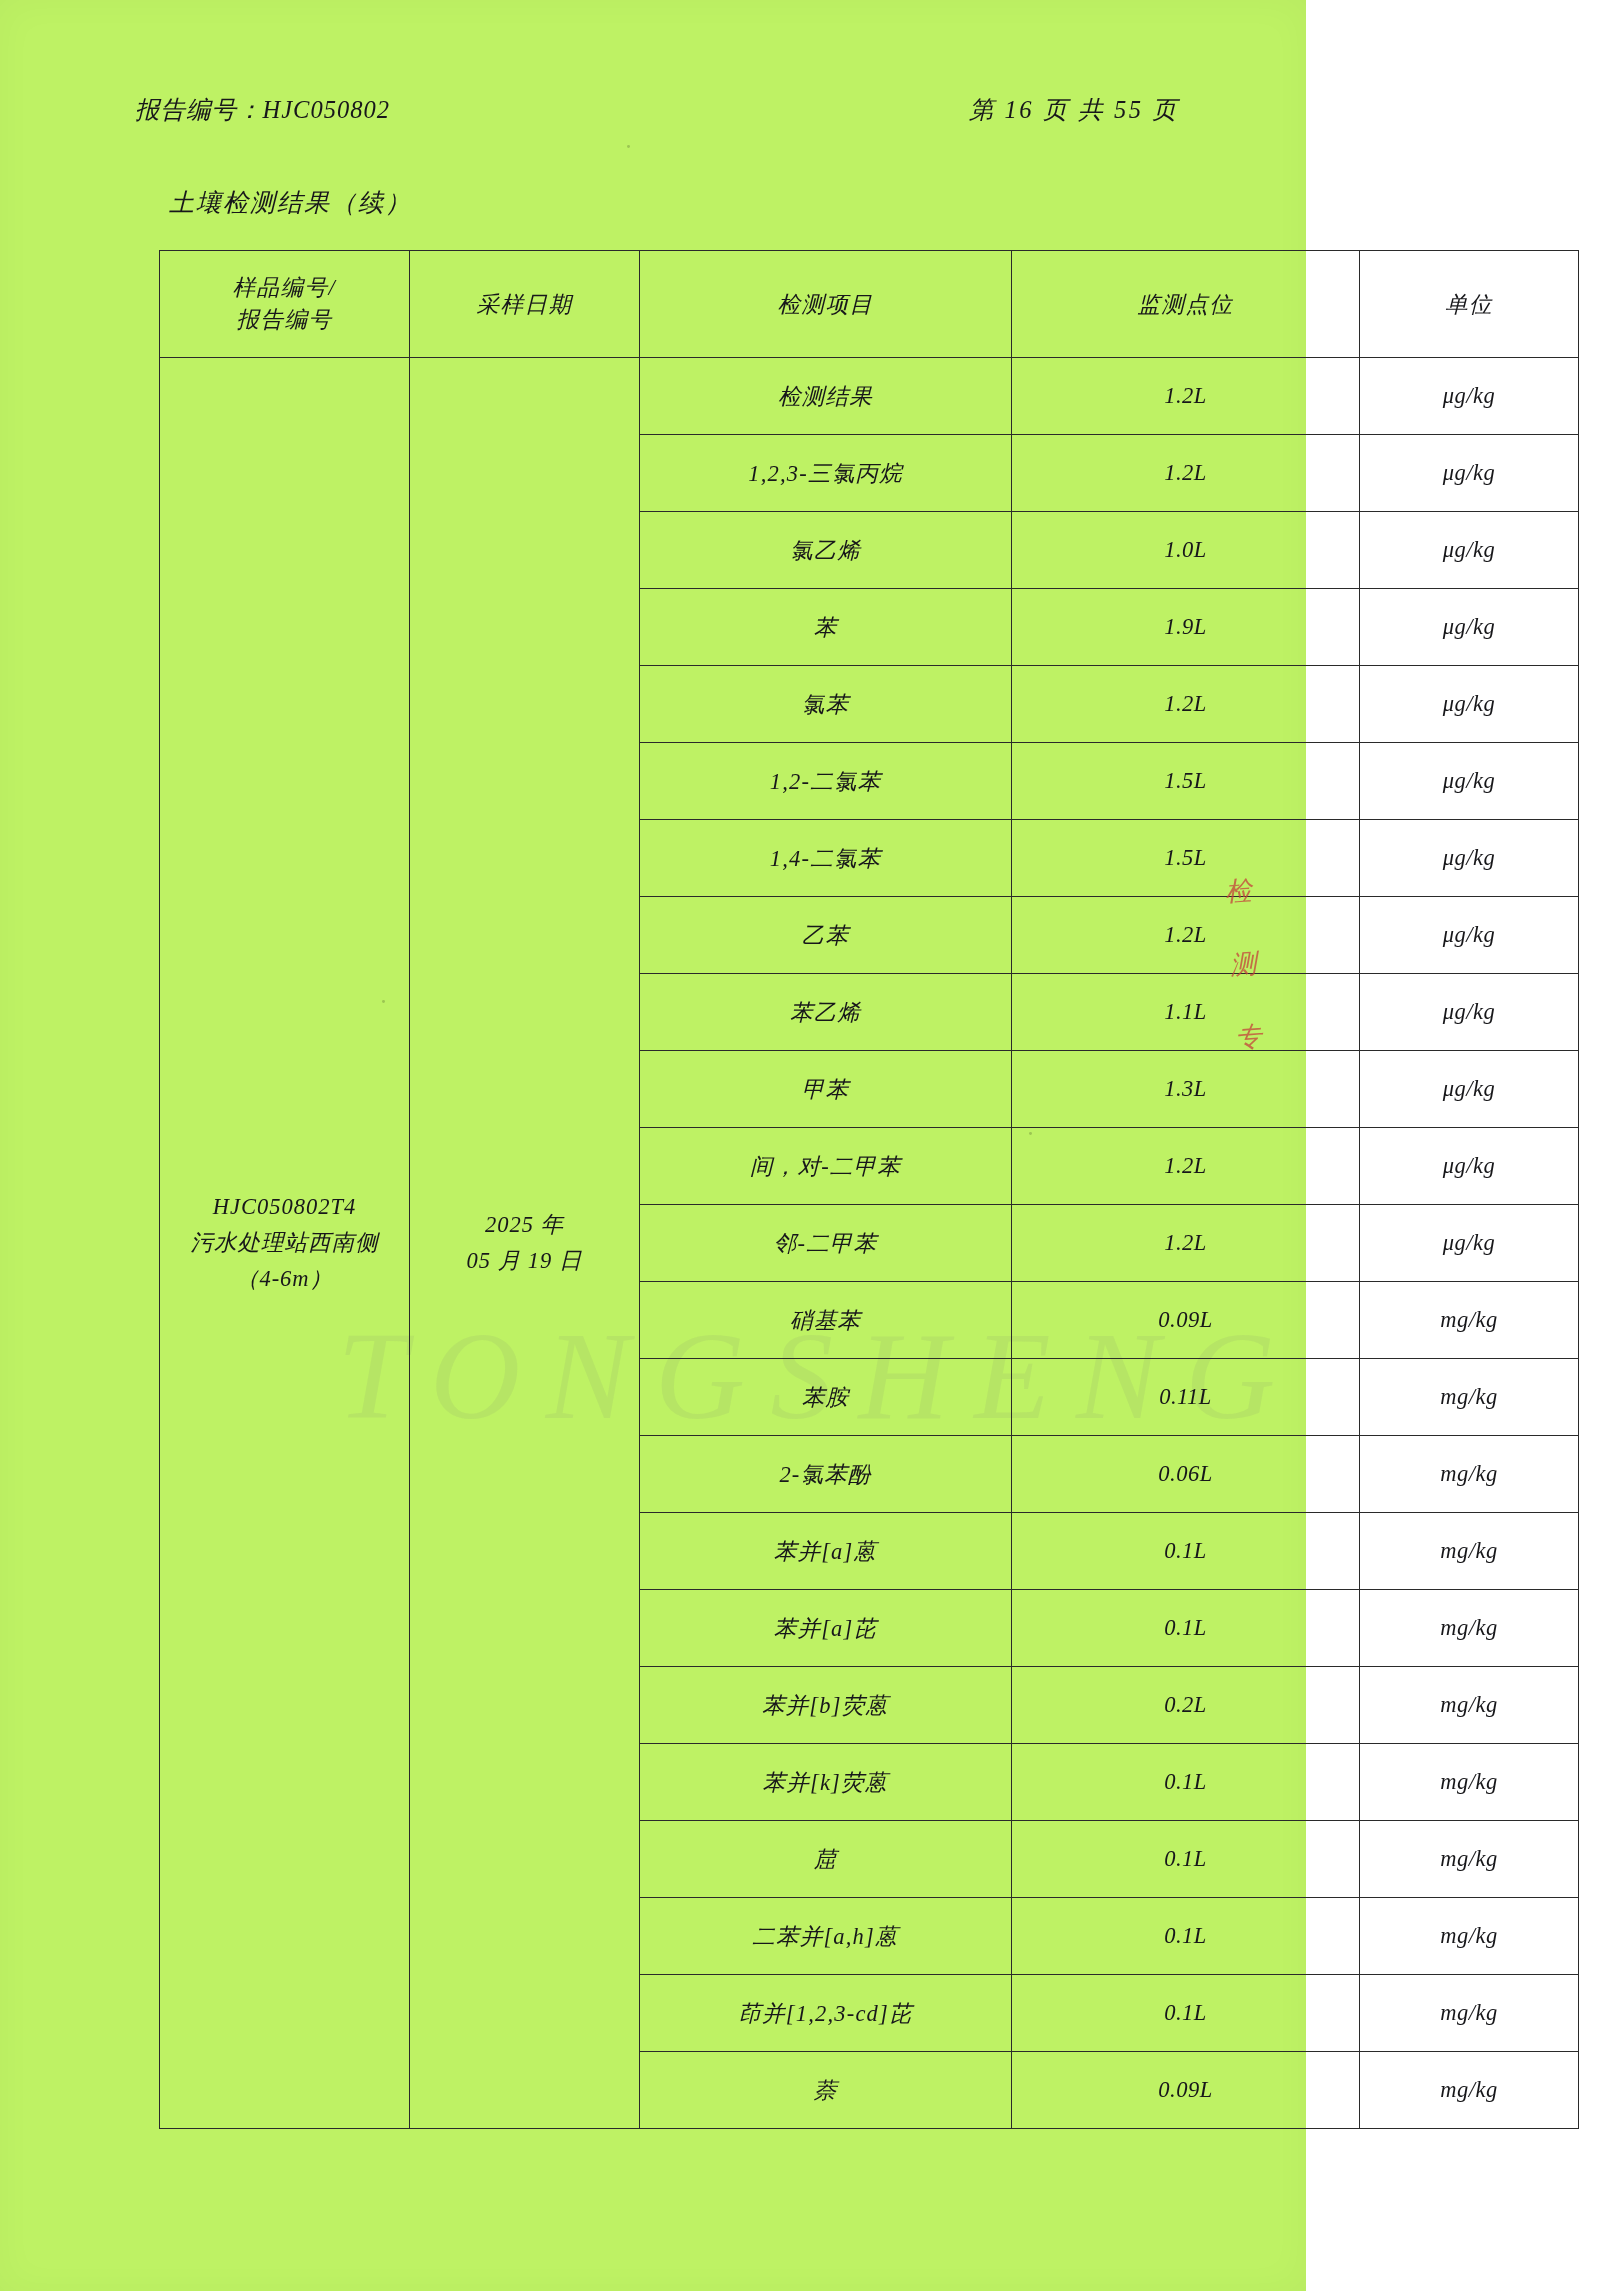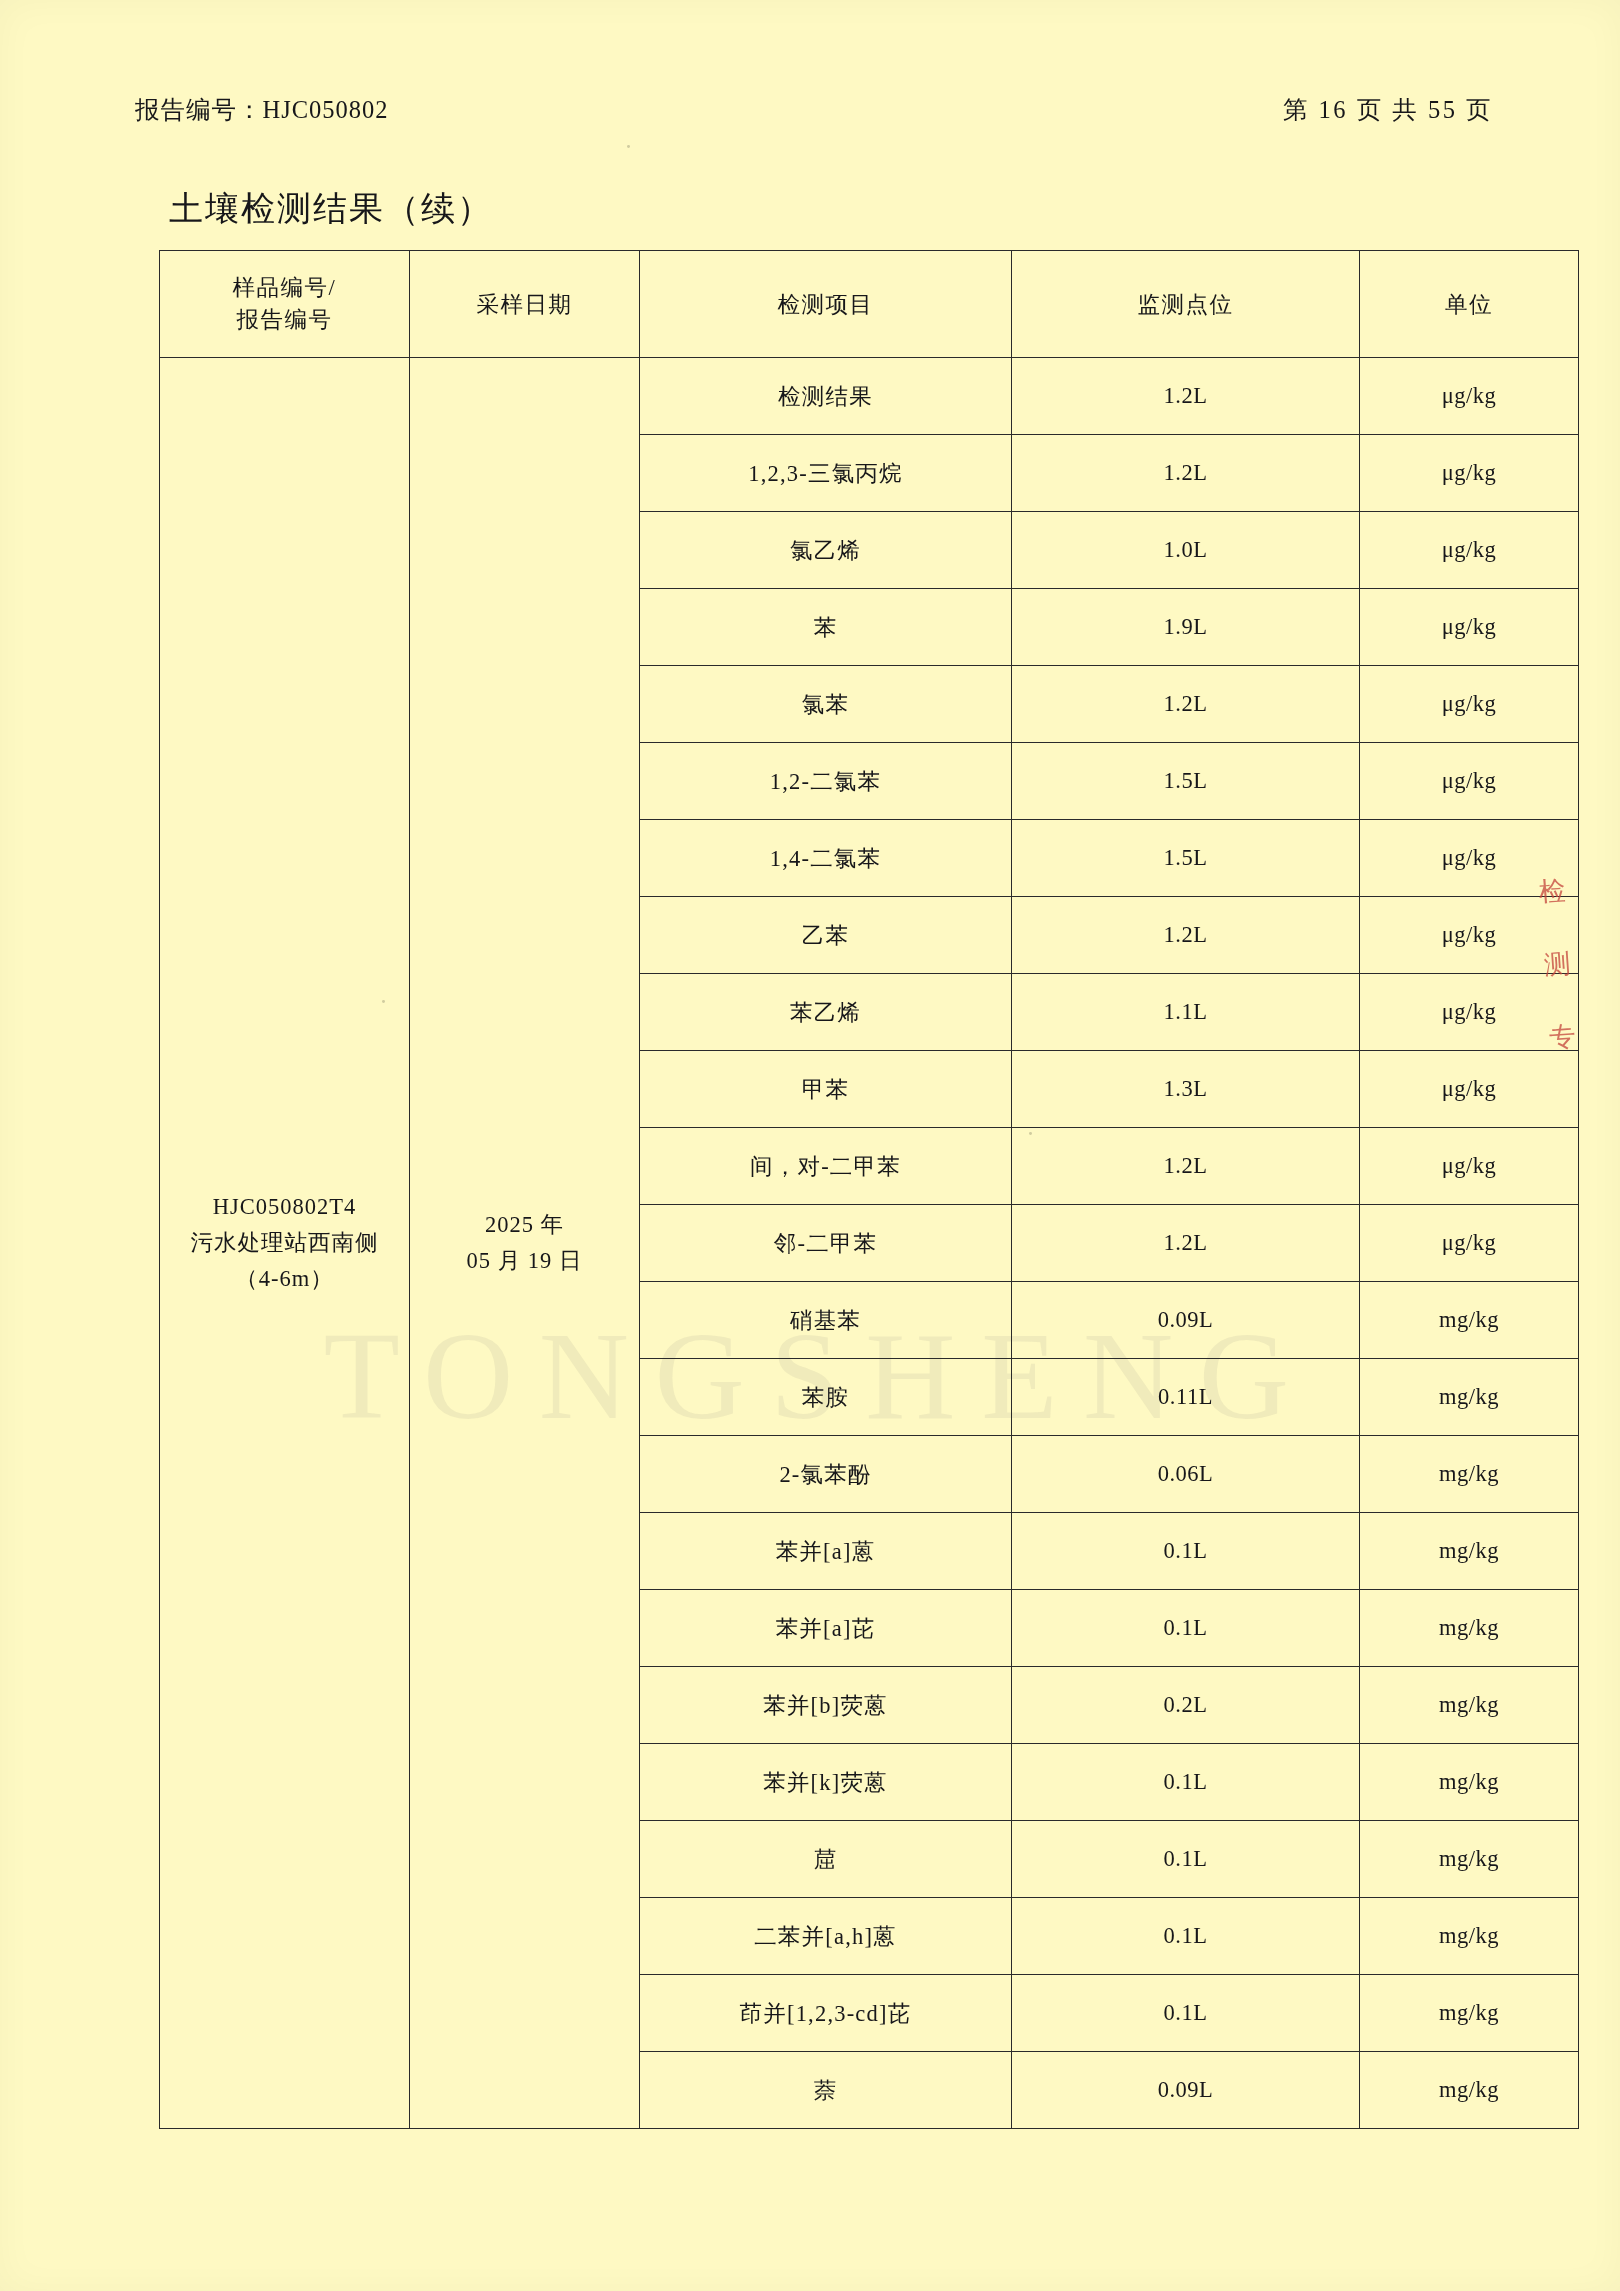--- a/index.html
+++ b/index.html
@@ -11,23 +11,24 @@
     width: 1620px;
     height: 2292px;
     position: relative;
     font-family: "Liberation Serif", serif;
     color: #1a1a1a;
     overflow: hidden;
   }
   .page {
     position: absolute;
     left: 0; top: 0;
-    width: 1620px;
+    width: 1306px;
     height: 2292px;
-    background: #fef9c3;
+    background: #bef264;
+    font-style: italic;
   }
   
   .page::after {
     content: "";
     position: absolute;
     left: 0; top: 0; right: 0; bottom: 0;
     pointer-events: none;
     box-shadow: inset 0 0 39px rgba(0,0,0,0.035);
   }
 
@@ -48,21 +49,21 @@
   }
   .header .page-no {
     font-family: "Liberation Serif", serif;
     letter-spacing: 2.5px;
   }
 
   .section-title {
     position: absolute;
     top: 186px;
     left: 169px;
-    font-size: 34px;
+    font-size: 25px;
     letter-spacing: 2px;
     color: #17171a;
   }
 
   .watermark {
     position: absolute;
     top: 1259px;
     left: 265px;
     width: 1108px;
     text-align: center;

